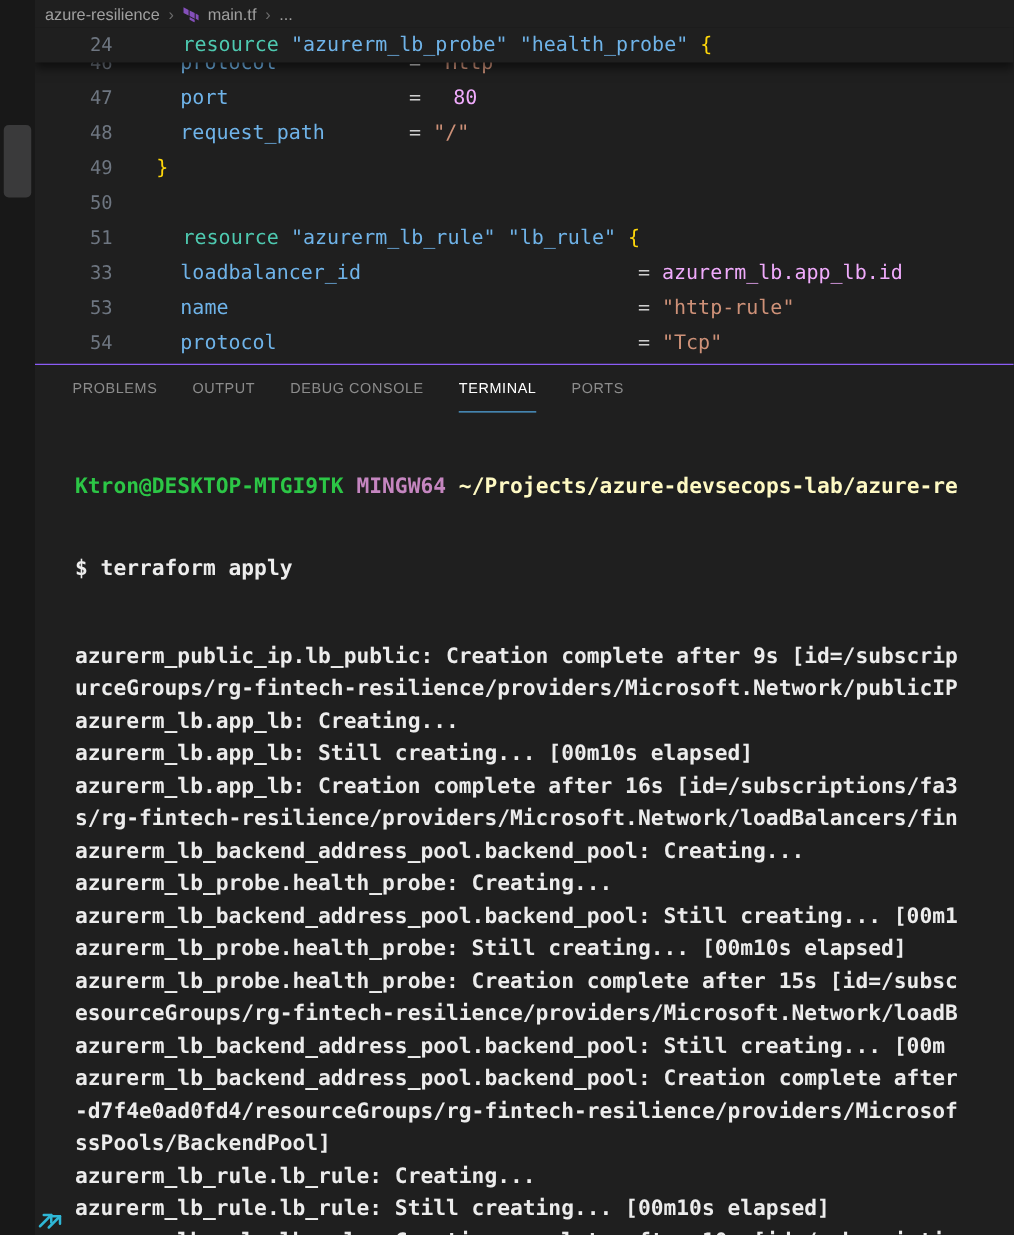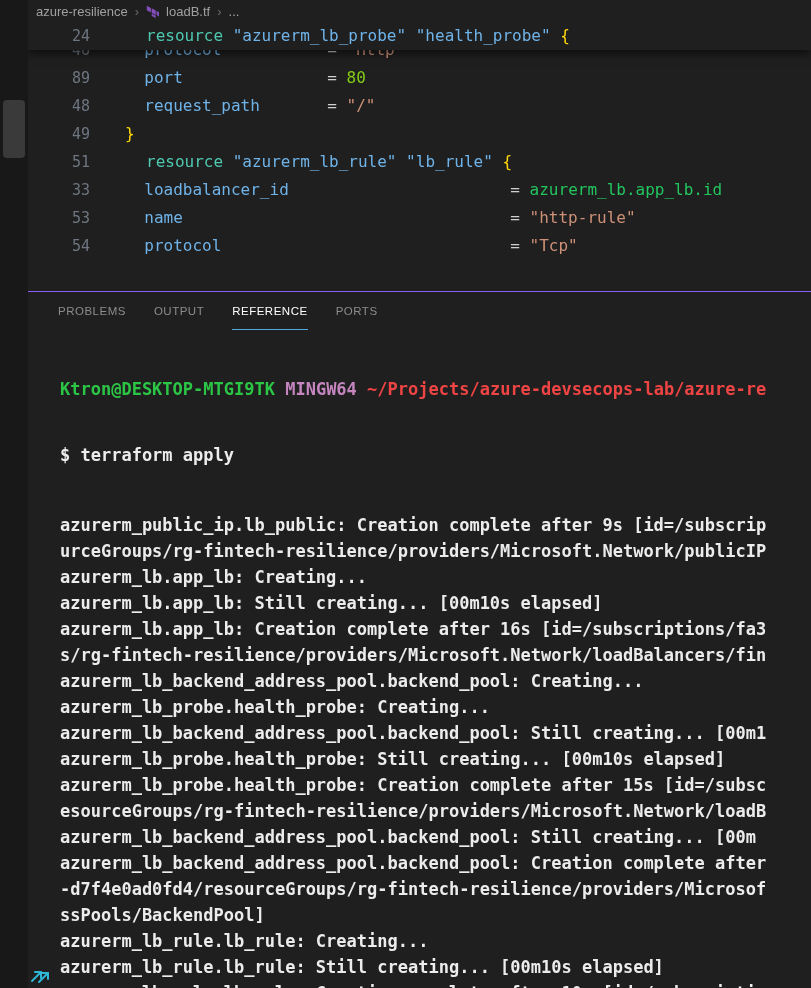--- a/index.html
+++ b/index.html
@@ -27,44 +27,44 @@
   .code-line { display:flex; height:28px; line-height:28px; white-space:pre; }
   .ln { width:62px; flex:none; text-align:right; color:#6e7681; font-size:15px; }
   .code { margin-left:35px; }
   .sticky { position:absolute; top:0; left:0; right:0; height:28px; background:#1f1f1f;
             box-shadow:0 4px 8px rgba(0,0,0,.55); z-index:3; }
 
   .tk-kw    { color:#4ec9b0;margin-left:21px; }
   .tk-label { color:#6fb3e8; }
   .tk-prop  { color:#6fb3e8; }
   .tk-str   { color:#ce9178; }
-  .tk-num   { color:#84cc16; }
+  .tk-num   { color:#f0abfc;margin-left:16px; }
   .tk-brace { color:#ffd70a; }
   .tk-op    { color:#cfcfcf; }
   .tk-pl    { color:#d4d4d4; }
-  .tk-ref   { color:#22c55e; }
+  .tk-ref   { color:#f0abfc; }
 
   
   .panel { flex:1; min-height:0; border-top:1px solid #8b5cf6; display:flex;
            flex-direction:column; position:relative; }
   .panel-tabs { height:38px; flex:none; display:flex; align-items:stretch; gap:28px;
                 padding-left:30px; }
   .panel-tab { display:flex; align-items:center; font-size:11.5px; letter-spacing:.5px;
                color:#8c8c8c; cursor:pointer; border-bottom:1px solid transparent; }
   .panel-tab.active { color:#ffffff; border-bottom-color:#52a7e0; }
 
   .terminal { flex:1; min-height:0; position:relative; overflow:hidden;
               padding:6px 0 0 32px; white-space:pre;
               font-family:"DejaVu Sans Mono","Liberation Mono",monospace;
               font-size:17px; font-weight:700; color:#ececec; }
   .term-line { height:26px; line-height:26px; }
   #term-output { margin-top:4px; }
   .t-user { color:#2cc646; }
   .t-env  { color:#c586c0; }
-  .t-path { color:#ef4444; }
+  .t-path { color:#fef9c3; }
   .corner-icon { position:absolute; left:0px; bottom:3px; }
 </style>
 </head>
 <body>
 
 <div class="left-strip">
   <div class="strip-thumb"></div>
 </div>
 
 <div class="main-col">
@@ -75,46 +75,48 @@
     <span class="tf-icon">
       <svg width="13" height="13" viewBox="0 0 16 16">
         <g fill="#844fba">
           <polygon points="1,1 6,3.6 6,9.2 1,6.6"></polygon>
           <polygon points="7,4.1 12,6.7 12,12.3 7,9.7"></polygon>
           <polygon points="13,7.2 16,8.8 16,14 13,12.4"></polygon>
           <polygon points="7,10.7 12,13.3 12,16 7,13.4"></polygon>
         </g>
       </svg>
     </span>
-    <span class="seg">loadB.tf</span>
+    <span class="seg">main.tf</span>
     <span class="sep">›</span>
     <span class="seg">...</span>
   </div>
 
   <div class="editor">
     <div class="code-lines" id="code-lines">
         <div class="code-line"><span class="ln">46</span><span class="code"><span class="tk-pl">  </span><span class="tk-prop">protocol</span><span class="tk-op">           = </span><span class="tk-str">"Http"</span></span></div>
-        <div class="code-line"><span class="ln">89</span><span class="code"><span class="tk-pl">  </span><span class="tk-prop">port</span><span class="tk-op">               = </span><span class="tk-num">80</span></span></div>
+        <div class="code-line"><span class="ln">47</span><span class="code"><span class="tk-pl">  </span><span class="tk-prop">port</span><span class="tk-op">               = </span><span class="tk-num">80</span></span></div>
         <div class="code-line"><span class="ln">48</span><span class="code"><span class="tk-pl">  </span><span class="tk-prop">request_path</span><span class="tk-op">       = </span><span class="tk-str">"/"</span></span></div>
         <div class="code-line"><span class="ln">49</span><span class="code"><span class="tk-brace">}</span></span></div>
+        <div class="code-line"><span class="ln">50</span><span class="code"></span></div>
         <div class="code-line"><span class="ln">51</span><span class="code"><span class="tk-kw">resource</span><span class="tk-pl"> </span><span class="tk-label">"azurerm_lb_rule"</span><span class="tk-pl"> </span><span class="tk-label">"lb_rule"</span><span class="tk-pl"> </span><span class="tk-brace">{</span></span></div>
         <div class="code-line"><span class="ln">33</span><span class="code"><span class="tk-pl">  </span><span class="tk-prop">loadbalancer_id</span><span class="tk-op">                       = </span><span class="tk-ref">azurerm_lb.app_lb.id</span></span></div>
         <div class="code-line"><span class="ln">53</span><span class="code"><span class="tk-pl">  </span><span class="tk-prop">name</span><span class="tk-op">                                  = </span><span class="tk-str">"http-rule"</span></span></div>
         <div class="code-line"><span class="ln">54</span><span class="code"><span class="tk-pl">  </span><span class="tk-prop">protocol</span><span class="tk-op">                              = </span><span class="tk-str">"Tcp"</span></span></div>
       </div>
     <div class="sticky" id="sticky-line">
         <div class="code-line"><span class="ln">24</span><span class="code"><span class="tk-kw">resource</span><span class="tk-pl"> </span><span class="tk-label">"azurerm_lb_probe"</span><span class="tk-pl"> </span><span class="tk-label">"health_probe"</span><span class="tk-pl"> </span><span class="tk-brace">{</span></span></div>
       </div>
   </div>
 
   <div class="panel">
     <div class="panel-tabs" id="panel-tabs">
         <div class="panel-tab">PROBLEMS</div>
         <div class="panel-tab">OUTPUT</div>
-        <div class="panel-tab active">REFERENCE</div>
+        <div class="panel-tab">DEBUG CONSOLE</div>
+        <div class="panel-tab active">TERMINAL</div>
         <div class="panel-tab">PORTS</div>
       </div>
 
     <div class="terminal">
       <div class="term-line"><span class="t-user">Ktron@DESKTOP-MTGI9TK</span> <span class="t-env">MINGW64</span> <span class="t-path">~/Projects/azure-devsecops-lab/azure-re</span></div>
       <div class="term-line">$ terraform apply</div>
       <div id="term-output"><div class="term-line">azurerm_public_ip.lb_public: Creation complete after 9s [id=/subscrip</div><div class="term-line">urceGroups/rg-fintech-resilience/providers/Microsoft.Network/publicIP</div><div class="term-line">azurerm_lb.app_lb: Creating...</div><div class="term-line">azurerm_lb.app_lb: Still creating... [00m10s elapsed]</div><div class="term-line">azurerm_lb.app_lb: Creation complete after 16s [id=/subscriptions/fa3</div><div class="term-line">s/rg-fintech-resilience/providers/Microsoft.Network/loadBalancers/fin</div><div class="term-line">azurerm_lb_backend_address_pool.backend_pool: Creating...</div><div class="term-line">azurerm_lb_probe.health_probe: Creating...</div><div class="term-line">azurerm_lb_backend_address_pool.backend_pool: Still creating... [00m1</div><div class="term-line">azurerm_lb_probe.health_probe: Still creating... [00m10s elapsed]</div><div class="term-line">azurerm_lb_probe.health_probe: Creation complete after 15s [id=/subsc</div><div class="term-line">esourceGroups/rg-fintech-resilience/providers/Microsoft.Network/loadB</div><div class="term-line">azurerm_lb_backend_address_pool.backend_pool: Still creating... [00m</div><div class="term-line">azurerm_lb_backend_address_pool.backend_pool: Creation complete after</div><div class="term-line">-d7f4e0ad0fd4/resourceGroups/rg-fintech-resilience/providers/Microsof</div><div class="term-line">ssPools/BackendPool]</div><div class="term-line">azurerm_lb_rule.lb_rule: Creating...</div><div class="term-line">azurerm_lb_rule.lb_rule: Still creating... [00m10s elapsed]</div><div class="term-line">azurerm_lb_rule.lb_rule: Creation complete after 10s [id=/subscriptio</div></div>
       
 
       <svg class="corner-icon" width="26" height="26" viewBox="0 0 26 26">

